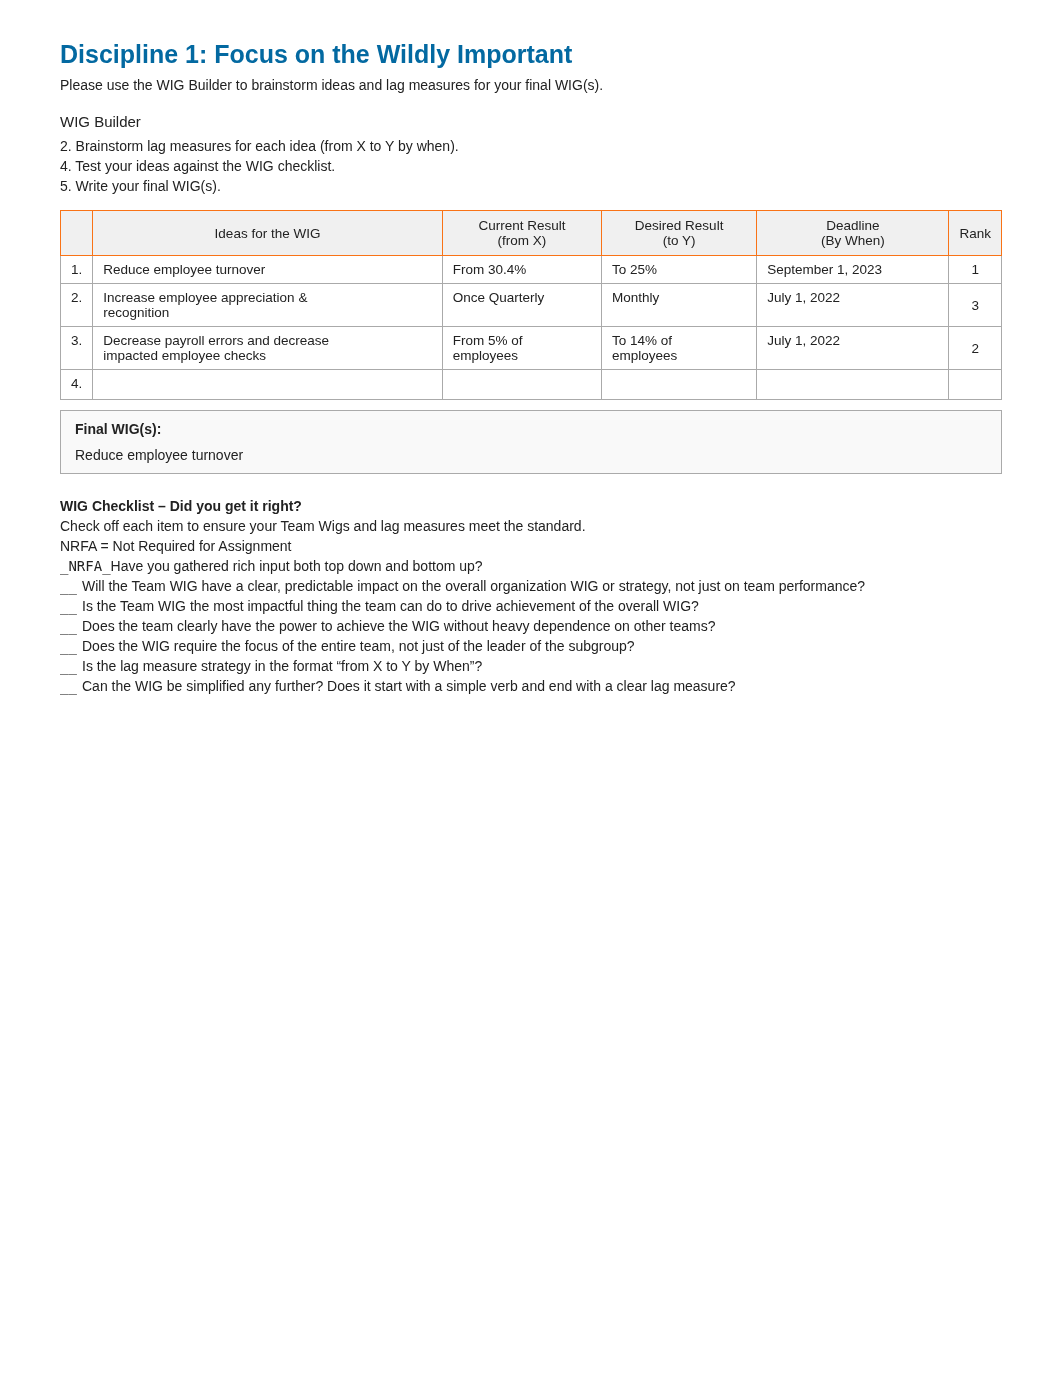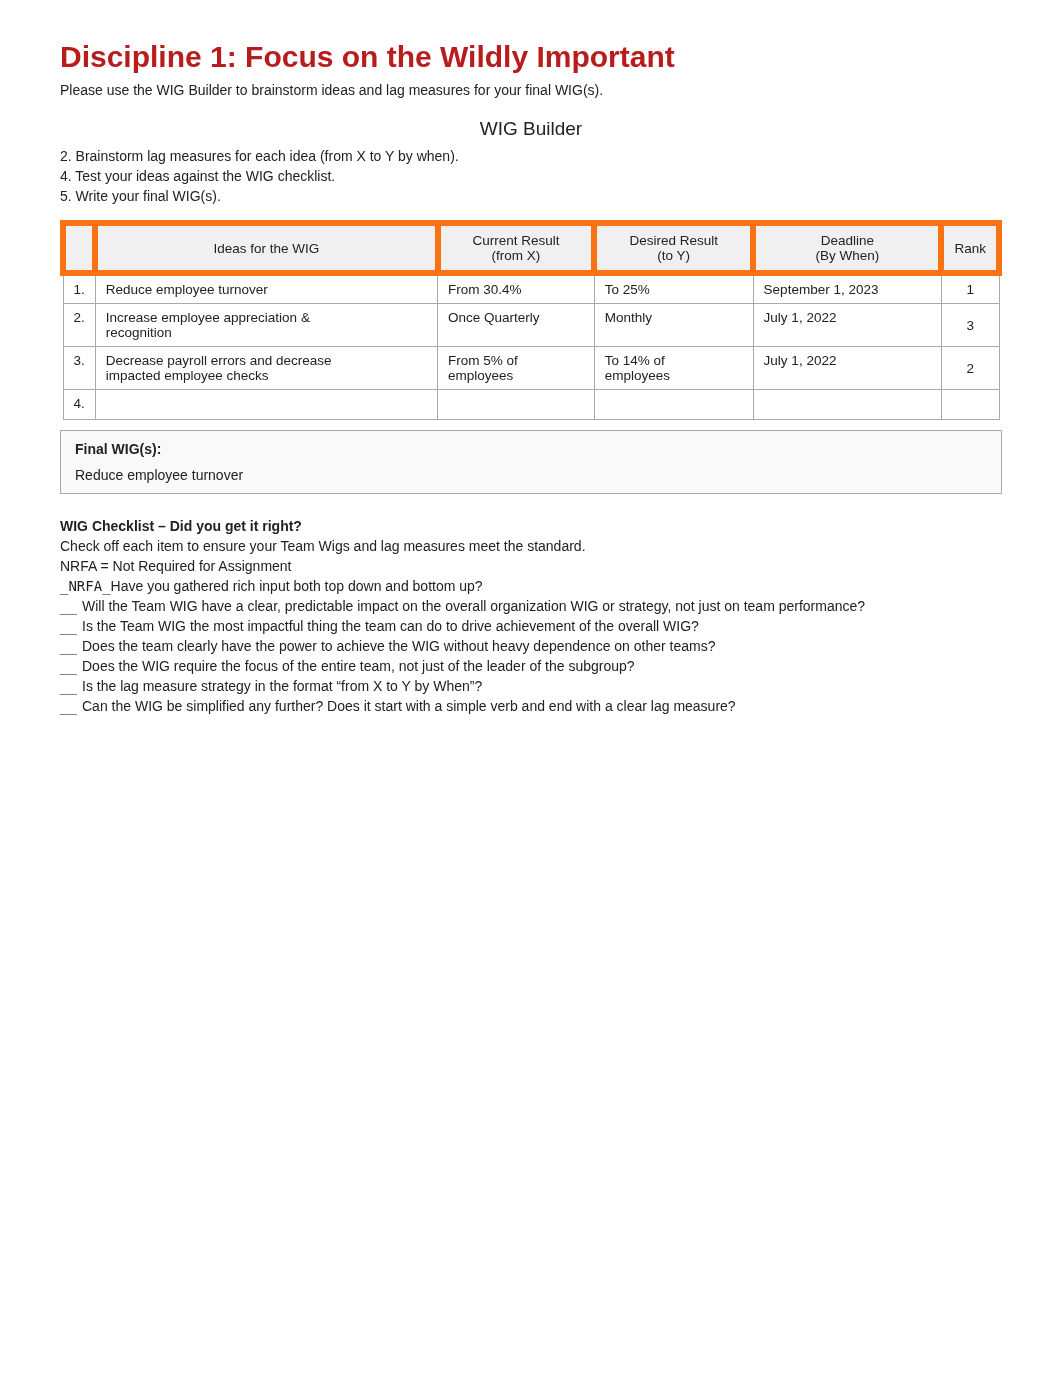--- a/index.html
+++ b/index.html
@@ -5,32 +5,32 @@
     * { box-sizing: border-box; margin: 0; padding: 0; }
     body {
       font-family: Arial, sans-serif;
       font-size: 14px;
       color: #222;
       background: #fff;
       padding: 40px 60px;
       max-width: 1062px;
     }
     h1 {
-      color: #b91c1c;
-      font-size: 30px;
+      color: #0369a1;
+      font-size: 25px;
       font-weight: bold;
       margin-bottom: 8px;
     }
     .subtitle {
       font-size: 14px;
       margin-bottom: 20px;
     }
     .wig-builder-title {
-      text-align: center;
-      font-size: 19px;
+      text-align: left;
+      font-size: 15px;
       margin-bottom: 8px;
     }
     .instructions {
       margin: 0 0 16px 0;
       padding-left: 0;
       list-style: none;
     }
     .instructions li {
       margin-bottom: 4px;
       padding-left: 0;
@@ -38,21 +38,21 @@
     .instructions li::before {
       content: attr(data-num) ". ";
     }
     table {
       width: 100%;
       border-collapse: collapse;
       margin-bottom: 10px;
       font-size: 13.5px;
     }
     table th {
-      border: 6px solid #f97316;
+      border: 1px solid #f97316;
       padding: 7px 10px;
       background: #f0f0f0;
       text-align: center;
       font-weight: normal;
       vertical-align: middle;
     }
     table td {
       border: 1px solid #aaa;
       padding: 6px 10px;
       vertical-align: top;

